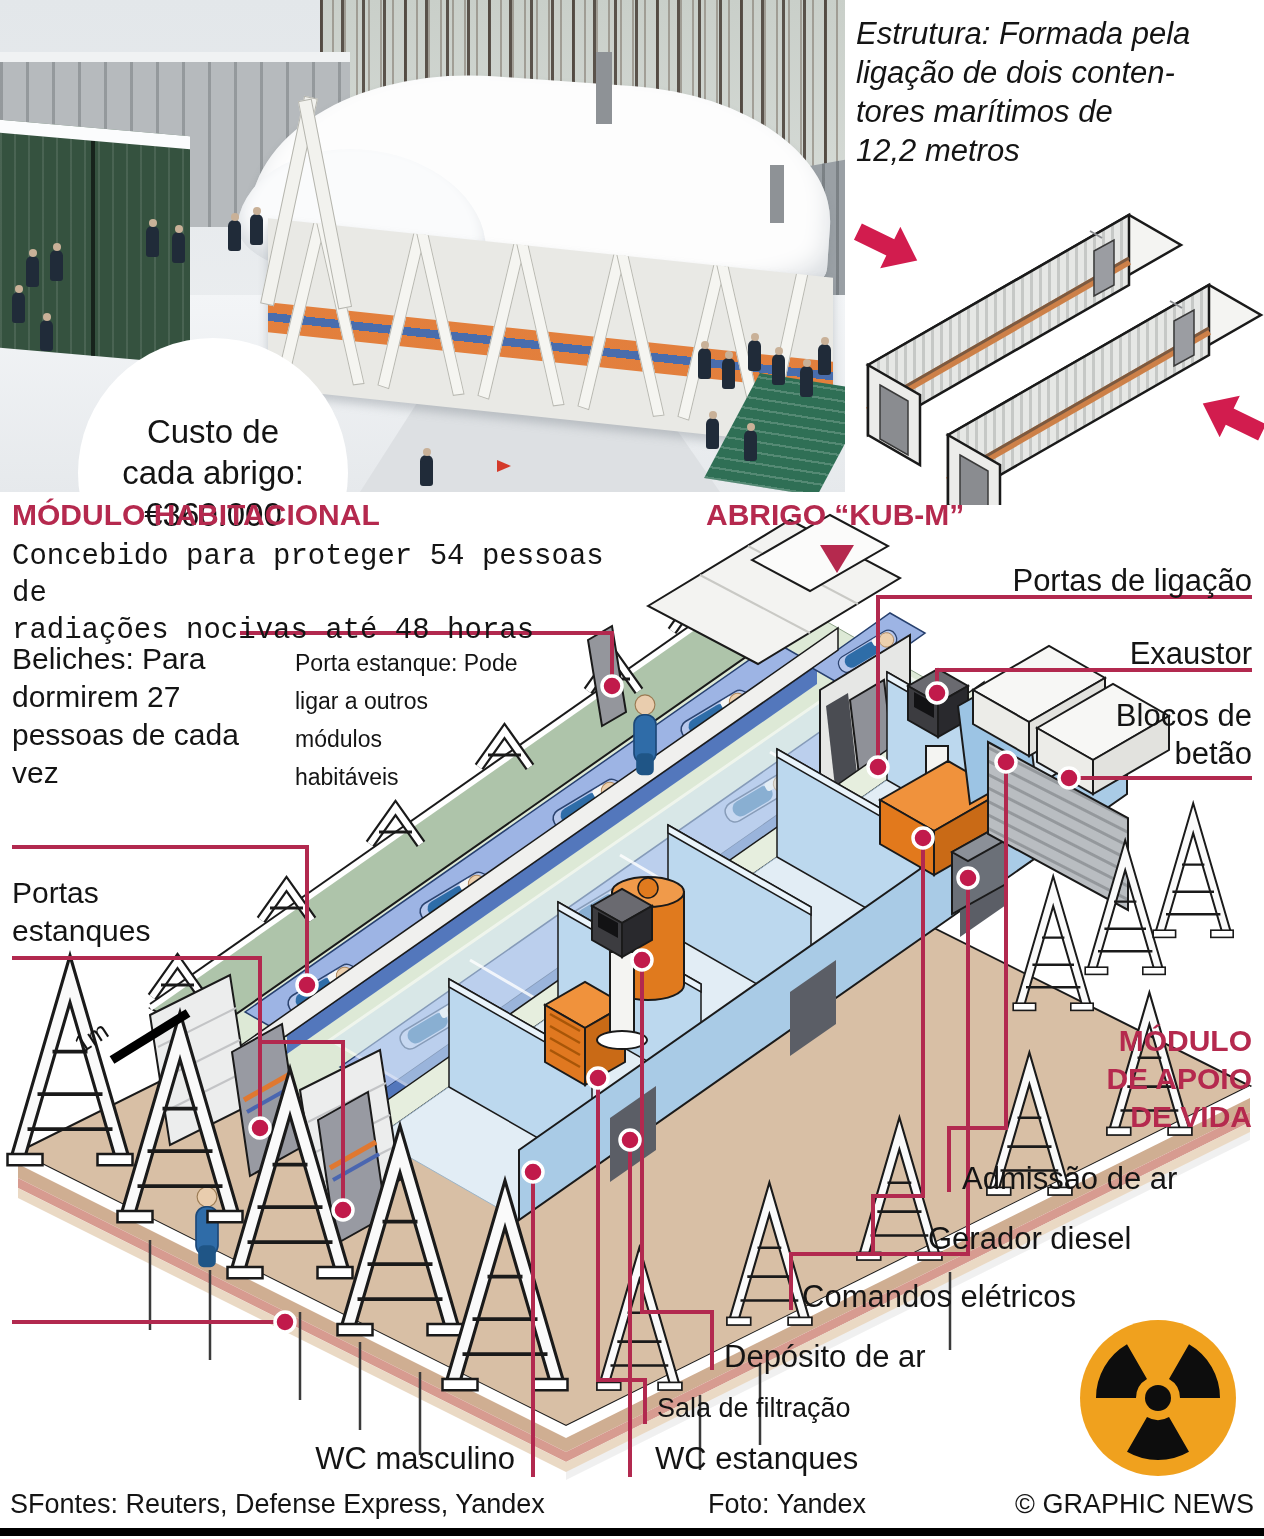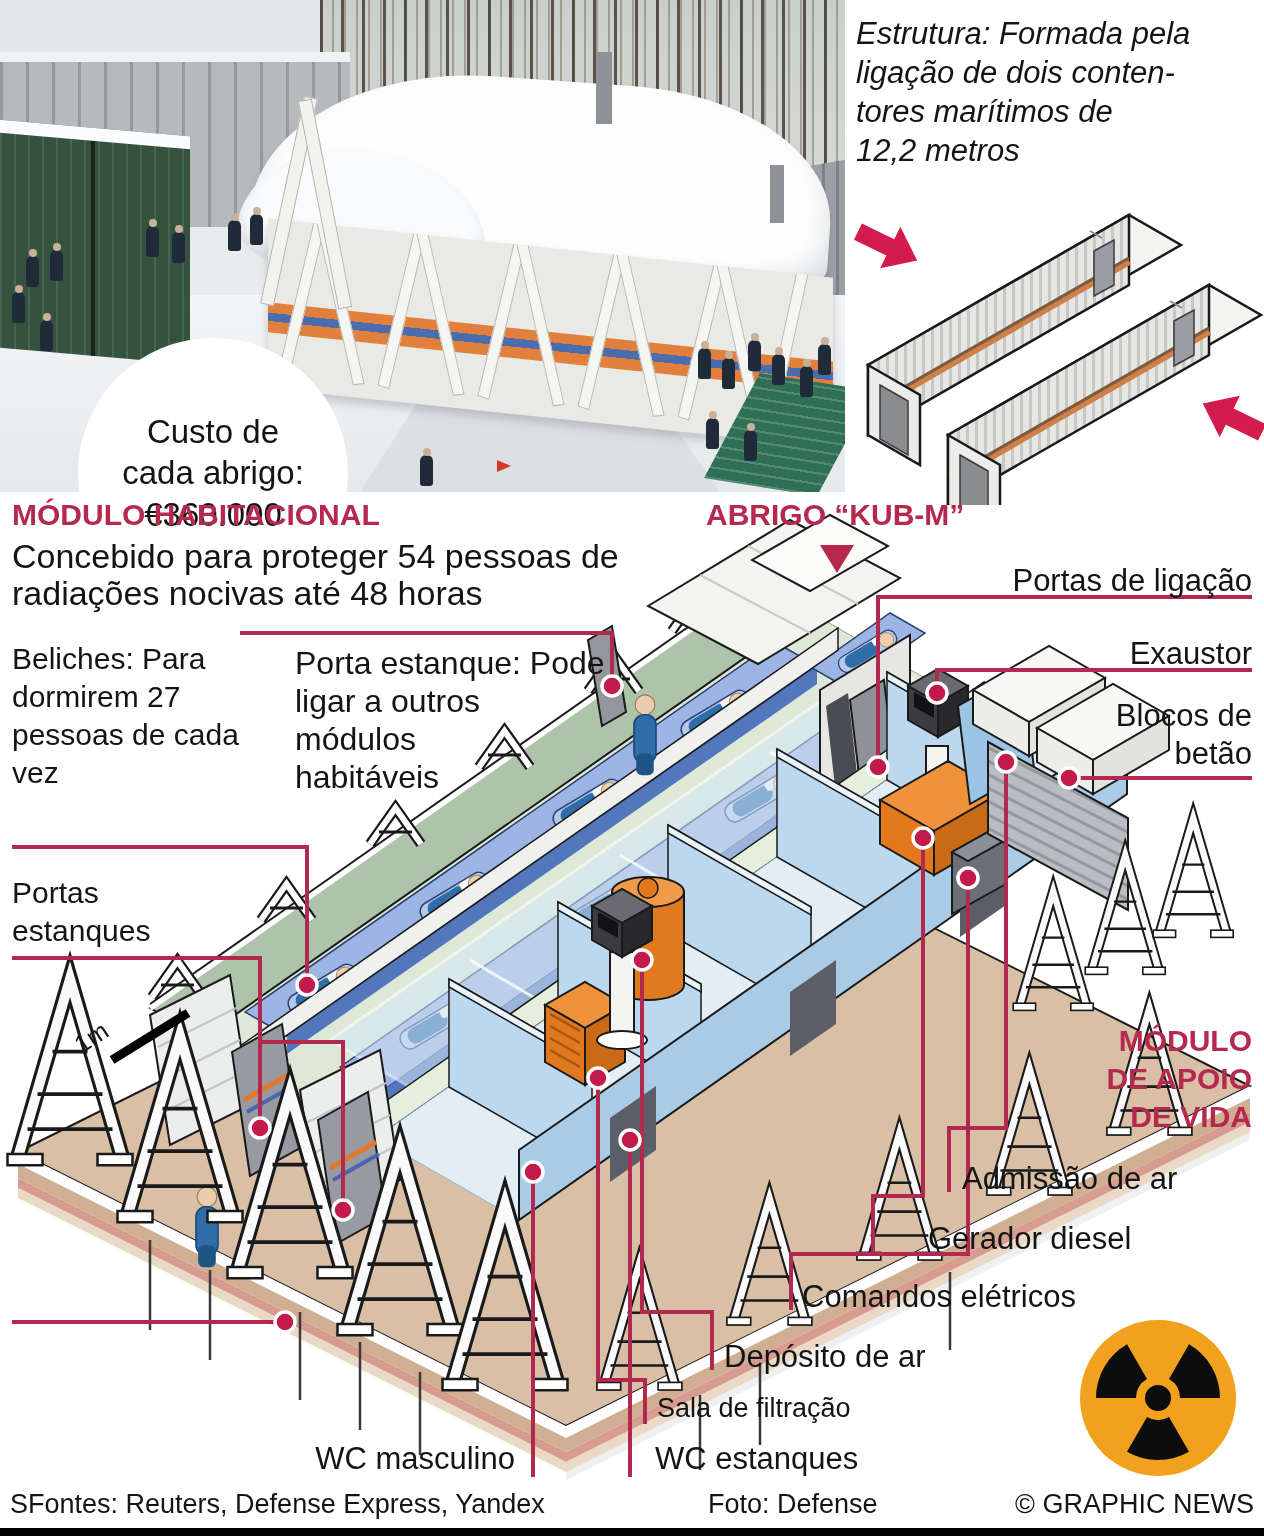--- a/index.html
+++ b/index.html
@@ -159,36 +159,36 @@
         <polygon points="0,14 36,14 36,0 66,23 36,46 36,32 0,32" fill="#d21c4e"></polygon>
       </g>
     </defs>
     <use href="#cont" transform="translate(0,52)"></use>
     <use href="#cont" transform="translate(80,122)"></use>
     <use href="#arrow" transform="translate(18,48) rotate(26)"></use>
     <use href="#arrow" transform="translate(402,290) rotate(206)"></use>
   </svg>
 
   <div class="lbl red" style="left:12px;top:496px;font-size:30px;">MÓDULO HABITACIONAL</div>
-  <div class="lbl" style="left:12px;top:538px;width:620px;font-size:34px;line-height:37px;">Concebido para proteger 54 pessoas de
+  <div class="lbl" style="left:12px;top:538px;width:620px;font-size:29px;line-height:37px;font-family:Liberation Mono, monospace;">Concebido para proteger 54 pessoas de
 radiações nocivas até 48 horas</div>
 
   <div class="lbl red" style="left:706px;top:496px;width:280px;font-size:30px;">ABRIGO “KUB-M”</div>
   <div id="kubm-tri"></div>
 
   <div class="lbl ra" style="left:950px;top:562px;width:302px;font-size:31px;">Portas de ligação</div>
   <div class="lbl ra" style="left:1000px;top:635px;width:252px;font-size:31px;">Exaustor</div>
   <div class="lbl ra" style="left:1050px;top:697px;width:202px;font-size:31px;line-height:38px;">Blocos de
 betão</div>
 
   <div class="lbl" style="left:12px;top:640px;width:250px;font-size:30px;line-height:38px;">Beliches: Para
 dormirem 27
 pessoas de cada
 vez</div>
-  <div class="lbl" style="left:295px;top:644px;width:340px;font-size:32px;line-height:38px;">Porta estanque: Pode
+  <div class="lbl" style="left:295px;top:644px;width:340px;font-size:23px;line-height:38px;">Porta estanque: Pode
 ligar a outros
 módulos
 habitáveis</div>
   <div class="lbl" style="left:12px;top:874px;width:250px;font-size:30px;line-height:38px;">Portas
 estanques</div>
 
   <div class="lbl red ra" style="left:1052px;top:1022px;width:200px;font-size:30px;line-height:38px;">MÓDULO
 DE APOIO
 DE VIDA</div>
 
@@ -472,17 +472,17 @@
       <g>
         <path d="M31,53.7 A62,62 0 0 1 -31,53.7 L-11,19.05 A22,22 0 0 0 11,19.05 Z"></path>
         <path d="M31,53.7 A62,62 0 0 1 -31,53.7 L-11,19.05 A22,22 0 0 0 11,19.05 Z" transform="rotate(120)"></path>
         <path d="M31,53.7 A62,62 0 0 1 -31,53.7 L-11,19.05 A22,22 0 0 0 11,19.05 Z" transform="rotate(240)"></path>
       </g>
       <circle r="13"></circle>
     </g>
   </svg>
 
   <div class="lbl" style="left:10px;top:1488px;font-size:27px;">SFontes: Reuters, Defense Express, Yandex</div>
-  <div class="lbl" style="left:708px;top:1488px;font-size:27px;">Foto: Defense</div>
+  <div class="lbl" style="left:708px;top:1488px;font-size:27px;">Foto: Yandex</div>
   <div class="lbl ra" style="left:1002px;top:1488px;width:252px;font-size:27px;">© GRAPHIC NEWS</div>
   <div id="footer-bar"></div>
 
 </div>
 
 </body></html>

